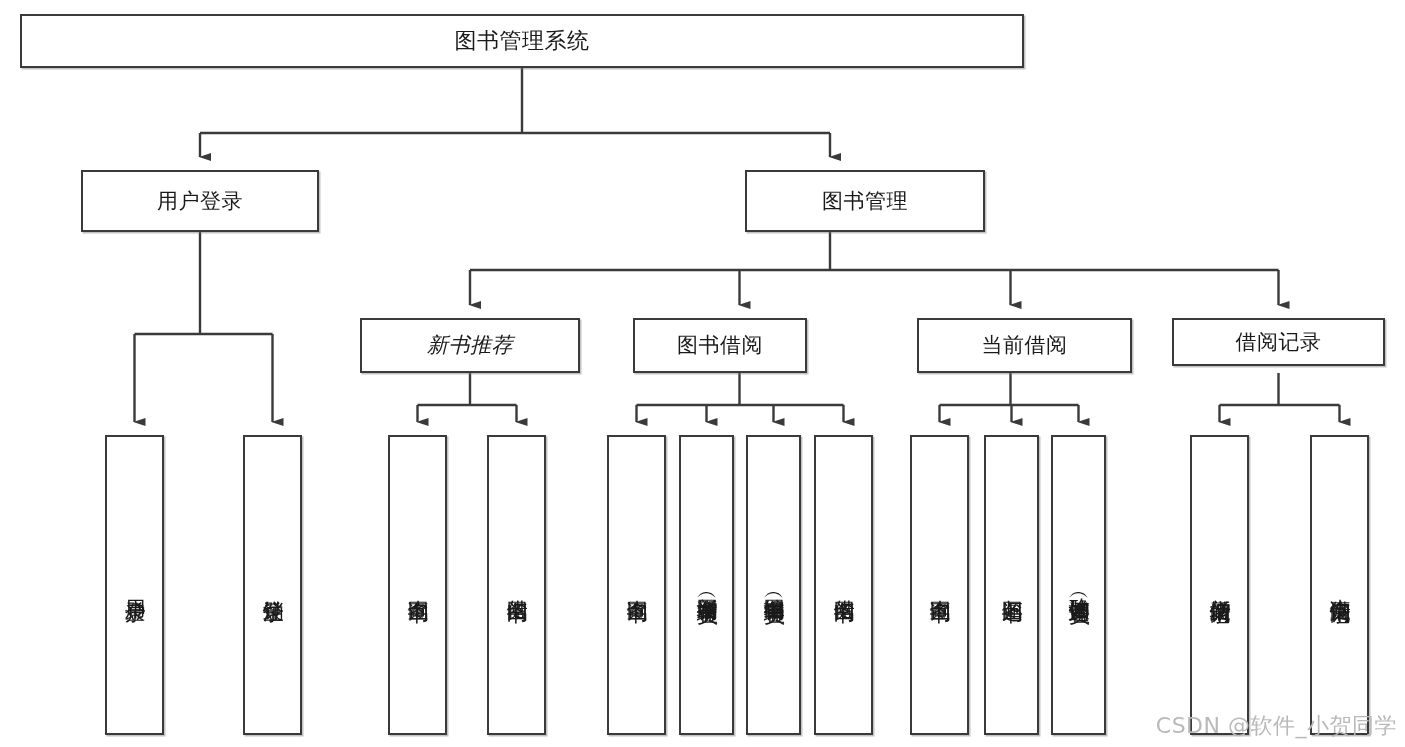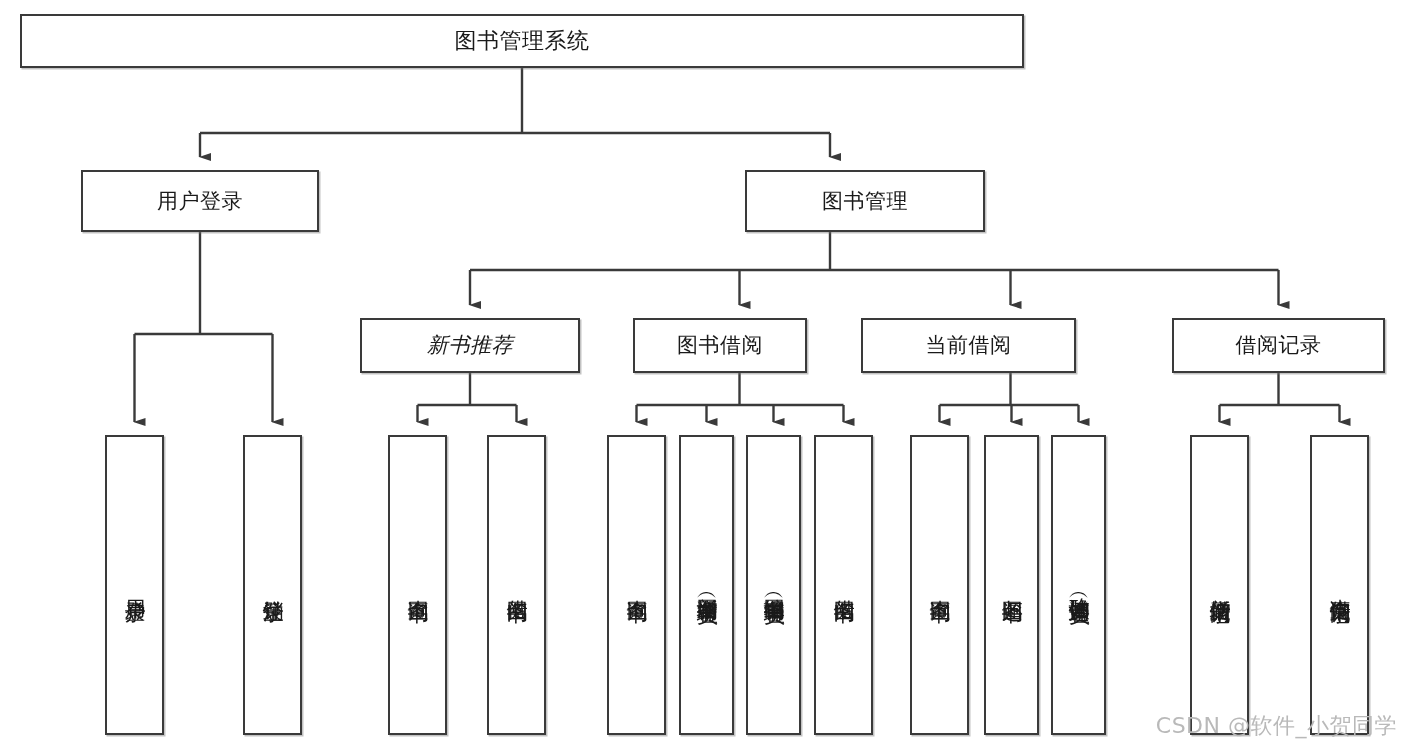--- a/index.html
+++ b/index.html
@@ -130,24 +130,24 @@
       </div>
       <div class="node h" style="left: 745px; top: 170px; width: 240px; height: 62px;">
         <span class="lbl">图书管理</span>
       </div>
       <div class="node h" style="left: 360px; top: 318px; width: 220px; height: 55px; font-style: italic;">
         <span class="lbl">新书推荐</span>
       </div>
       <div class="node h" style="left: 633px; top: 318px; width: 174px; height: 55px;">
         <span class="lbl">图书借阅</span>
       </div>
-      <div class="node h" style="left: 861px; top: 318px; width: 215px; height: 55px;">
+      <div class="node h" style="left: 917px; top: 318px; width: 215px; height: 55px;">
         <span class="lbl">当前借阅</span>
       </div>
-      <div class="node h" style="left: 1172px; top: 318px; width: 213px; height: 55px;">
+      <div class="node h" style="left: 1172px; top: 318px; width: 213px; height: 48px;">
         <span class="lbl">借阅记录</span>
       </div>
       <div class="node v" style="left: 105px; top: 435px; width: 59px; height: 300px;">
         <span class="lbl">用户登录</span>
       </div>
       <div class="node v" style="left: 243px; top: 435px; width: 59px; height: 300px;">
         <span class="lbl">注销登录</span>
       </div>
       <div class="node v" style="left: 388px; top: 435px; width: 59px; height: 300px;">
         <span class="lbl">查询图书</span>

